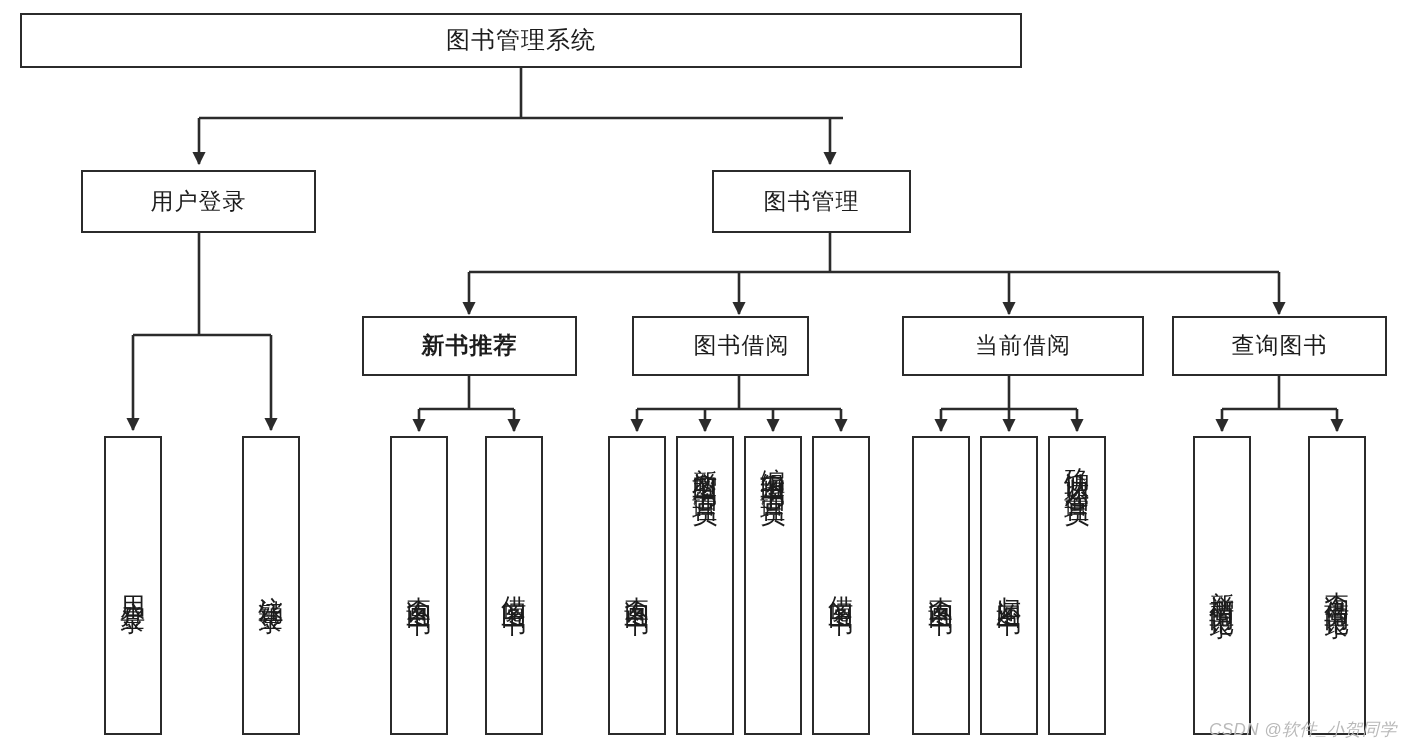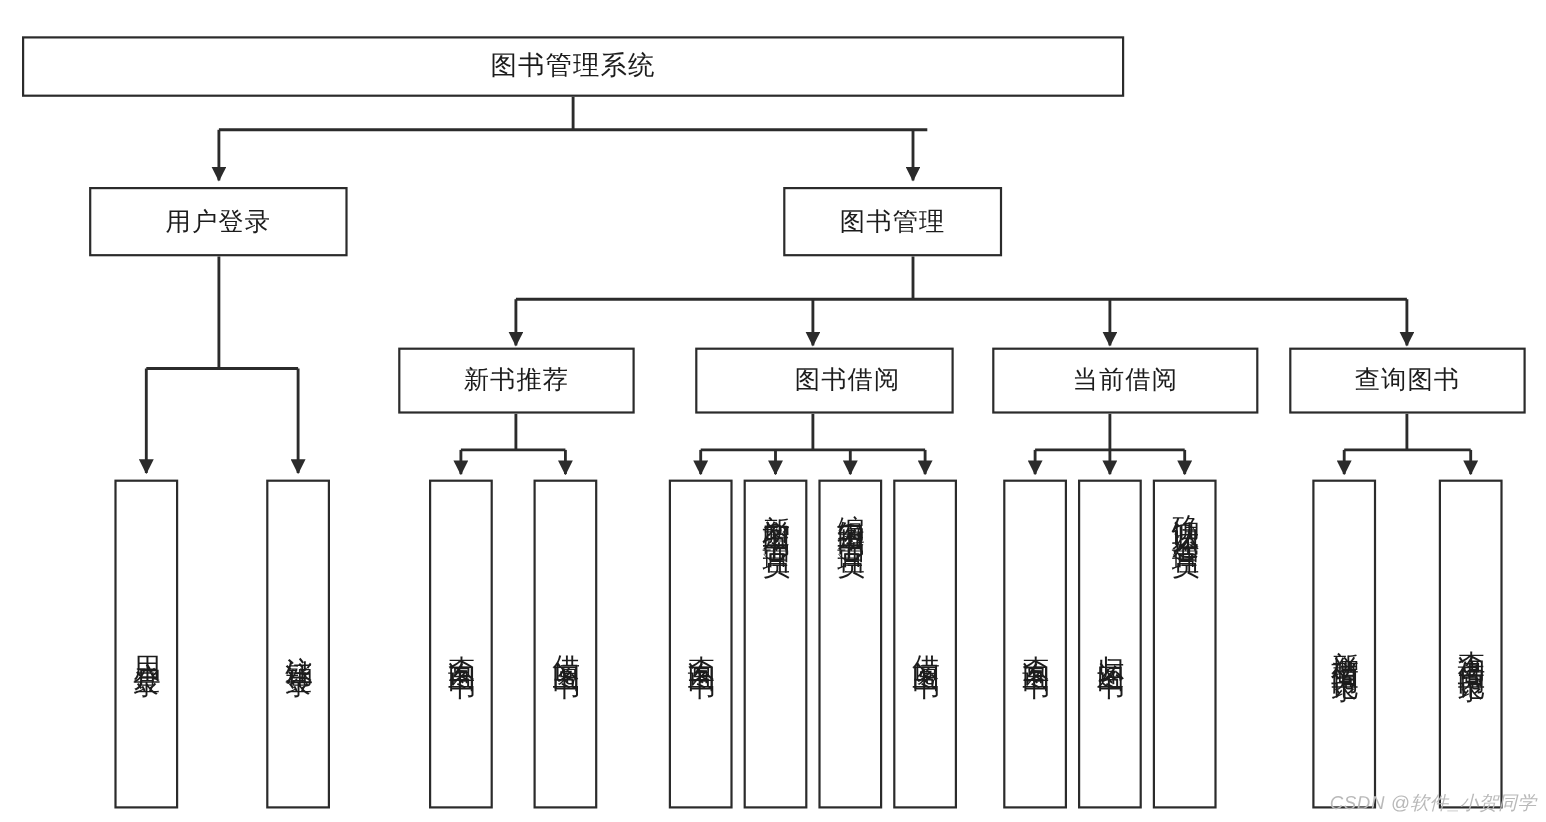--- a/index.html
+++ b/index.html
@@ -102,35 +102,35 @@
     <path d="M 1009 409 L 1009 431" marker-end="url(#arw)"></path>
     <path d="M 1077 409 L 1077 431" marker-end="url(#arw)"></path>
 
     <path d="M 1279 376 L 1279 409"></path>
     <path d="M 1222 409 L 1337 409"></path>
     <path d="M 1222 409 L 1222 431" marker-end="url(#arw)"></path>
     <path d="M 1337 409 L 1337 431" marker-end="url(#arw)"></path>
   </g>
 </svg>
 
-<div class="node h root" style="left:20px;top:13px;width:1002px;height:55px;margin-top:20px;">
+<div class="node h root" style="left:20px;top:13px;width:1002px;height:55px;">
   <span>图书管理系统</span>
 </div>
 
 <div class="node h" style="left:81px;top:170px;width:235px;height:63px;">
   <span>用户登录</span>
 </div>
 <div class="node h" style="left:712px;top:170px;width:199px;height:63px;">
   <span>图书管理</span>
 </div>
 
-<div class="node h" style="left:362px;top:316px;width:215px;height:60px;">
+<div class="node h" style="left:362px;top:316px;width:215px;height:60px;font-weight:bold;">
   <span>新书推荐</span>
 </div>
-<div class="node h" style="left:632px;top:316px;width:235px;height:60px;padding-left:42px;">
+<div class="node h" style="left:632px;top:316px;width:177px;height:60px;padding-left:42px;">
   <span>图书借阅</span>
 </div>
 <div class="node h" style="left:902px;top:316px;width:242px;height:60px;">
   <span>当前借阅</span>
 </div>
 <div class="node h" style="left:1172px;top:316px;width:215px;height:60px;">
   <span>查询图书</span>
 </div>
 
 <div class="node v mid" style="left:104px;top:436px;width:58px;height:299px;">

